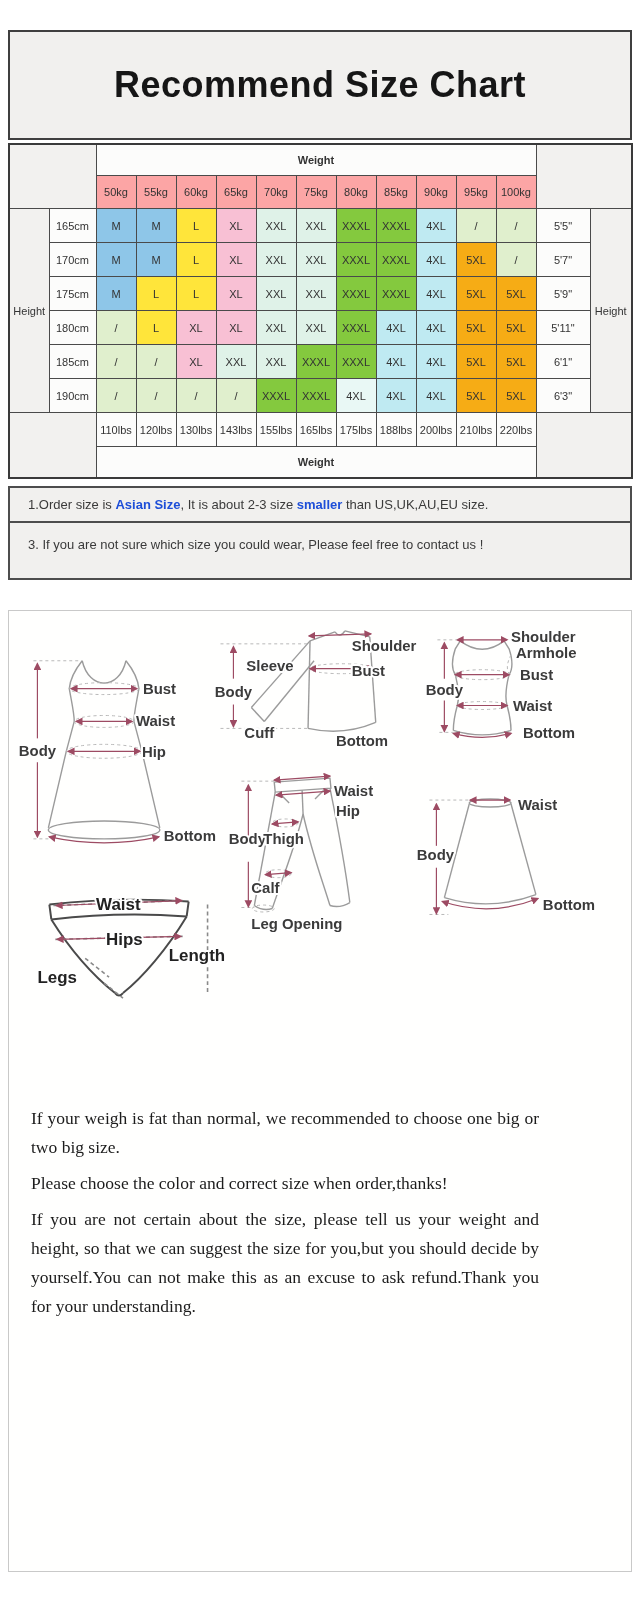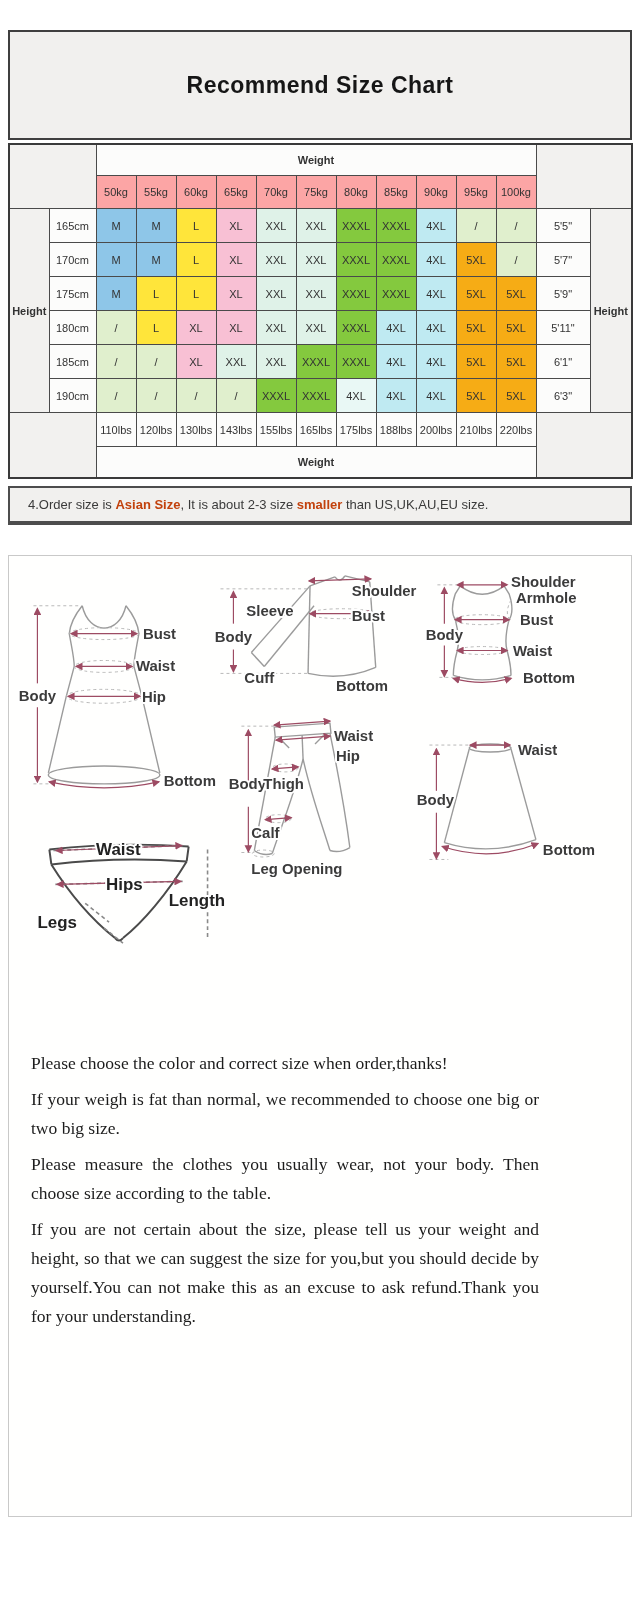--- a/index.html
+++ b/index.html
@@ -1,39 +1,39 @@
 <!DOCTYPE html>
 <html><head>
 <meta charset="utf-8">
 <style>
   html,body{margin:0;padding:0;background:#fff;}
   .page{width:640px;height:1609px;background:#fff;overflow:hidden;
         font-family:"Liberation Sans",sans-serif;position:relative;}
   
   .title-box{margin:30px 8px 0 8px;height:106px;border:2px solid #3f3f3f;background:#f1f0ee;
              display:flex;align-items:center;justify-content:center;}
-  .title-box span{font-size:23px;font-weight:bold;color:#161616;letter-spacing:.5px;}
+  .title-box span{font-size:36px;font-weight:bold;color:#161616;letter-spacing:.5px;}
   table.size-table{margin:3px 8px 0 8px;width:623px;border-collapse:collapse;
                    table-layout:fixed;background:#fdfdfd;border:2px solid #3a3a3a;}
   table.size-table td{border:1px solid #4a4a4a;text-align:center;vertical-align:middle;
                       font-size:11px;color:#333;padding:0;overflow:hidden;}
   td.wh{font-weight:bold;font-size:12.5px;height:30px;background:#fcfcfb;}
   td.corner{background:#f2f1ef;}
   td.kgc{height:32px;background:#fca5a5;}
   td.lbsc{height:33px;background:#fcfcfb;}
-  td.hlabel{font-weight:bold;font-size:12.5px;background:#f2f1ef;}
+  td.hlabel{font-weight:normal;font-size:12.5px;background:#f2f1ef;}
   td.cm,td.ft{background:#fcfcfb;}
   td.sz{font-size:11.5px;color:#31464e;height:33px;}
   
   .notes-box{margin:7px 8px 0 8px;border:2px solid #4d4d4d;background:#f1f0ee;}
   .note-row{display:flex;align-items:center;padding-left:18px;font-size:13px;color:#3a3a3a;}
   .note-row.n1{height:33px;border-bottom:2px solid #4d4d4d;}
   .note-row.n2{height:38px;border-bottom:2px solid #4d4d4d;}
   .note-row.n3{height:55px;align-items:flex-start;padding-top:14px;box-sizing:border-box;}
-  .red{color:#c2410c;font-weight:bold;}
+  .red{color:#1d4ed8;font-weight:bold;}
   
   .measure-box{margin:30px 8px 0 8px;height:962px;border:1px solid #c9c9c9;background:#fffffe;
                box-sizing:border-box;}
   .diagram-svg{display:block;margin:0;}
   .lbl{font:bold 15px "Liberation Sans",sans-serif;fill:#3b3b3b;
        paint-order:stroke;stroke:#ffffff;stroke-width:4px;stroke-linejoin:round;}
   .lblb{font:bold 17px "Liberation Sans",sans-serif;fill:#222;
         paint-order:stroke;stroke:#ffffff;stroke-width:4px;stroke-linejoin:round;}
   .g{stroke:#9b9b9b;fill:none;stroke-width:1.4;}
   .gb{stroke:#4a4a4a;fill:none;stroke-width:2;}
@@ -199,21 +199,24 @@
           <td class="corner" colspan="2" rowspan="2"></td>
         </tr>
         <tr>
           <td class="wh" colspan="11">Weight</td>
         </tr>
       </tbody>
     </table>
 
   <div class="notes-box">
     <div class="note-row n1">
-      <span><span>4.Order size is </span><span class="red">Asian Size</span><span>, It is about 2-3 size </span><span class="red">smaller</span><span> than US,UK,AU,EU size.</span></span>
+      <span><span>1.Order size is </span><span class="red">Asian Size</span><span>, It is about 2-3 size </span><span class="red">smaller</span><span> than US,UK,AU,EU size.</span></span>
+    </div>
+    <div class="note-row n3">
+      <span>3. If you are not sure which size you could wear, Please feel free to contact us !</span>
     </div>
   </div>
 
   <div class="measure-box">
 
     <svg class="diagram-svg" width="621" height="398" viewBox="0 0 623 400">
       <defs>
         <marker id="ar" viewBox="0 0 8 8" refX="6.5" refY="4" markerWidth="6.5" markerHeight="6.5" orient="auto-start-reverse">
           <path d="M0,0 L8,4 L0,8 z" fill="#9d4b63"></path>
         </marker>
@@ -349,20 +352,19 @@
         <path class="gd2" d="M199,295 L199,385"></path>
         <text class="lblb" x="87" y="301">Waist</text>
         <text class="lblb" x="97" y="336">Hips</text>
         <text class="lblb" x="28" y="374">Legs</text>
         <text class="lblb" x="160" y="352">Length</text>
       </g>
     </svg>
 
     <div class="bottom-notes">
       <div id="notes-paragraphs">
+          <p>If your weigh is fat than normal, we recommended to choose one big or two big size.</p>
           <p>Please choose the color and correct size when order,thanks!</p>
-          <p>If your weigh is fat than normal, we recommended to choose one big or two big size.</p>
-          <p>Please measure the clothes you usually wear, not your body. Then choose size according to the table.</p>
           <p>If you are not certain about the size, please tell us your weight and height, so that we can suggest the size for you,but you should decide by yourself.You can not make this as an excuse to ask refund.Thank you for your understanding.</p>
         </div>
     </div>
   </div>
 </div>
 
 </body></html>

